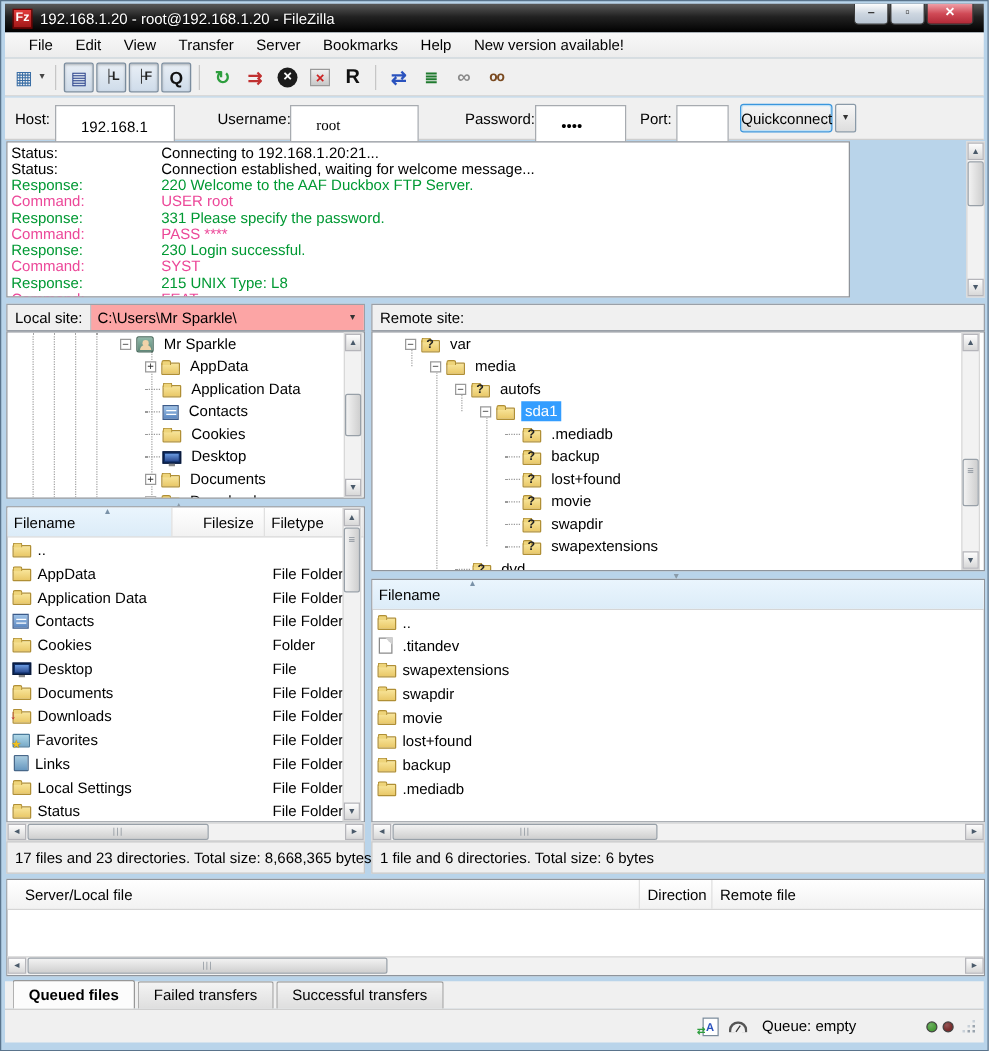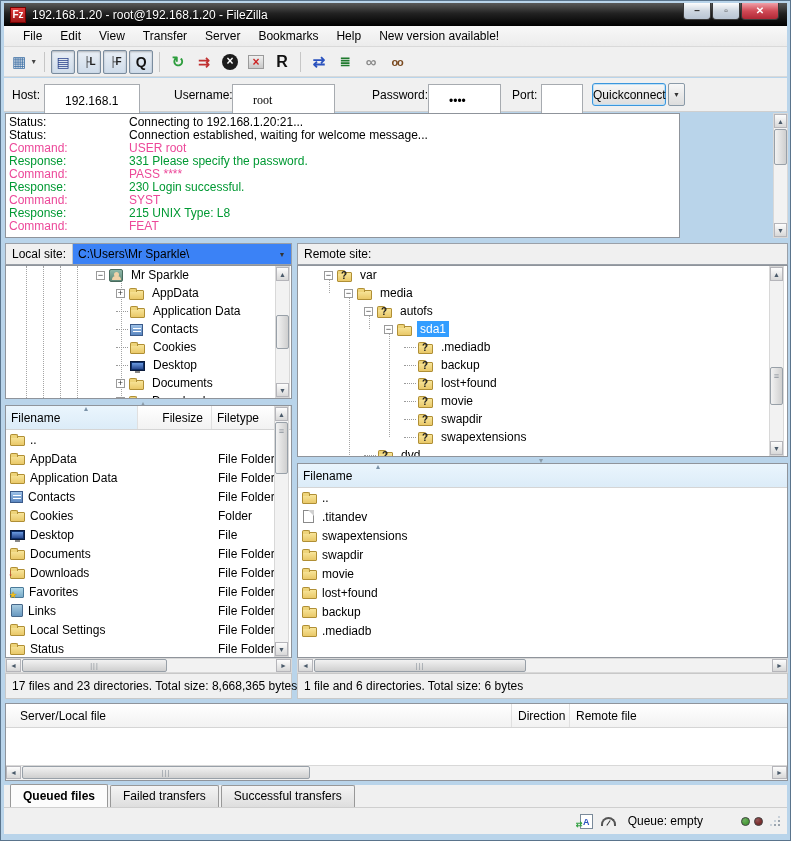--- a/index.html
+++ b/index.html
@@ -61,21 +61,21 @@
   .log { position:absolute; left:4px; top:112px; width:675px; height:125px; background:#fff; border:1px solid #8f949b; overflow:hidden; padding:2px 0 0 3px; }
   .log-line { height:13px; line-height:13px; white-space:nowrap; }
   .log-label { display:inline-block; width:120px; }
   .status   { color:#000; }
   .response { color:#009933; }
   .command  { color:#ec4899; }
 
   
   .siterow { position:absolute; top:242px; height:22px; border:1px solid #9aa0a8; background:#f0f0f0; display:flex; align-items:stretch; }
   .site-label { display:flex; align-items:center; padding:0 6px; white-space:nowrap; }
-  .site-combo { flex:1; background:#3b82f6; border-left:1px solid #c0c4c8; display:flex; align-items:center; padding-left:5px; position:relative; white-space:nowrap; overflow:hidden; }
+  .site-combo { flex:1; background:#fca5a5; border-left:1px solid #c0c4c8; display:flex; align-items:center; padding-left:5px; position:relative; white-space:nowrap; overflow:hidden; }
   .combo-caret { position:absolute; right:3px; top:0; bottom:0; width:12px; font-size:7px; color:#333; display:flex; align-items:center; justify-content:center; }
 
   
   .pane { position:absolute; background:#fff; border:1px solid #8f949b; overflow:hidden; }
   .tree-row { display:flex; align-items:center; height:18px; white-space:nowrap; position:relative; }
   .expander { width:9px; height:9px; border:1px solid #9a9a9a; background:#fff; font-size:9px; line-height:7px;
     text-align:center; color:#333; margin-right:4px; flex:none; }
   .stub { width:12px; height:1px; border-top:1px dotted #9a9a9a; margin-right:2px; flex:none; }
   .tlabel { padding:1px 3px; }
   .tsel { background:#339dff; color:#fff; }
@@ -147,21 +147,21 @@
   .tab.active { background:#fcfcfc; font-weight:bold; padding-top:4px; }
 
   
   .statusbar { position:absolute; left:3px; right:3px; top:806px; height:27px; background:#f0f0f0; border-top:1px solid #cfcfcf;
     display:flex; align-items:center; justify-content:flex-end; padding-right:6px; }
   .st-doc { width:13px; height:15px; background:#fff; border:1px solid #7a8a9a; color:#2a52be; font-size:9px; font-weight:bold;
     text-align:center; line-height:14px; position:relative; margin-right:8px; }
   .st-doc::before { content:"⇄"; position:absolute; left:-5px; top:3px; color:#2e9e3e; font-size:8px; }
   .st-gauge { width:15px; height:9px; border:2px solid #555; border-bottom:none; border-radius:14px 14px 0 0; position:relative; margin-right:12px; }
   .st-gauge::after { content:""; position:absolute; left:5px; top:1px; width:1px; height:6px; background:#333; transform:rotate(35deg); }
-  .queue-text { margin-right:34px; }
+  .queue-text { margin-right:52px; }
   .led { width:9px; height:9px; border-radius:50%; border:1px solid #444; margin-left:4px; }
   .grip { width:12px; height:12px; margin-left:6px; position:relative; }
   .grip::after { content:""; position:absolute; right:1px; bottom:1px; width:2px; height:2px; background:#9aa4ae;
     box-shadow:-4px 0 #9aa4ae, 0 -4px #9aa4ae, -8px 0 #c8d0d8, 0 -8px #c8d0d8, -4px -4px #c8d0d8; }
 
   .splitter-arrow { position:absolute; font-size:8px; color:#8a9aa8; }
 </style>
 </head>
 <body>
 
@@ -246,20 +246,21 @@
     <input class="qc-input" style="left: 424px; width: 73px;" value="••••">
     <span class="qc-label" style="left:508px">Port:</span>
     <input class="qc-input" style="left: 537px; width: 42px;" value="21">
     <button class="qc-btn" style="left:588px;width:74px">Quickconnect</button>
     <div class="qc-caret" style="left:664px">▼</div>
   </div>
 
   <div class="log">
       <div class="log-line"><span class="log-label status">Status:</span><span class="log-msg status">Connecting to 192.168.1.20:21...</span></div>
       <div class="log-line"><span class="log-label status">Status:</span><span class="log-msg status">Connection established, waiting for welcome message...</span></div>
+      <div class="log-line"><span class="log-label response">Response:</span><span class="log-msg response">220 Welcome to the AAF Duckbox FTP Server.</span></div>
       <div class="log-line"><span class="log-label command">Command:</span><span class="log-msg command">USER root</span></div>
       <div class="log-line"><span class="log-label response">Response:</span><span class="log-msg response">331 Please specify the password.</span></div>
       <div class="log-line"><span class="log-label command">Command:</span><span class="log-msg command">PASS ****</span></div>
       <div class="log-line"><span class="log-label response">Response:</span><span class="log-msg response">230 Login successful.</span></div>
       <div class="log-line"><span class="log-label command">Command:</span><span class="log-msg command">SYST</span></div>
       <div class="log-line"><span class="log-label response">Response:</span><span class="log-msg response">215 UNIX Type: L8</span></div>
       <div class="log-line"><span class="log-label command">Command:</span><span class="log-msg command">FEAT</span></div>
     </div>
   <div class="sbv" style="left:772px;top:112px;width:15px;height:125px">
     <div class="sb-btn v up" style="top:0"></div>

